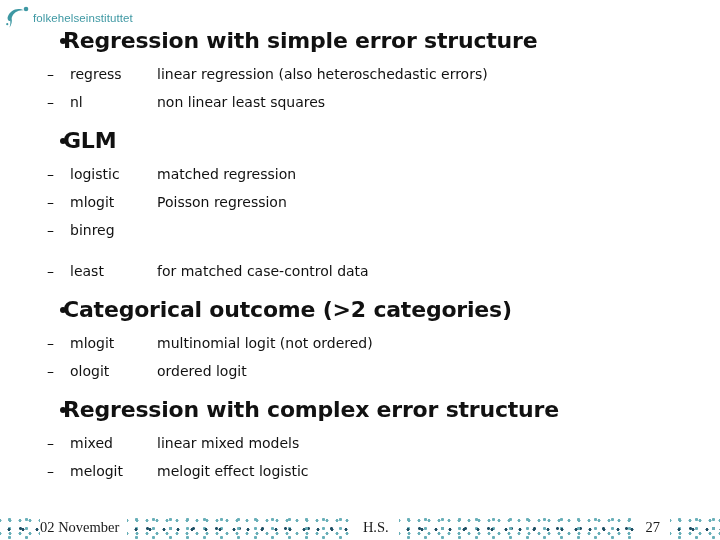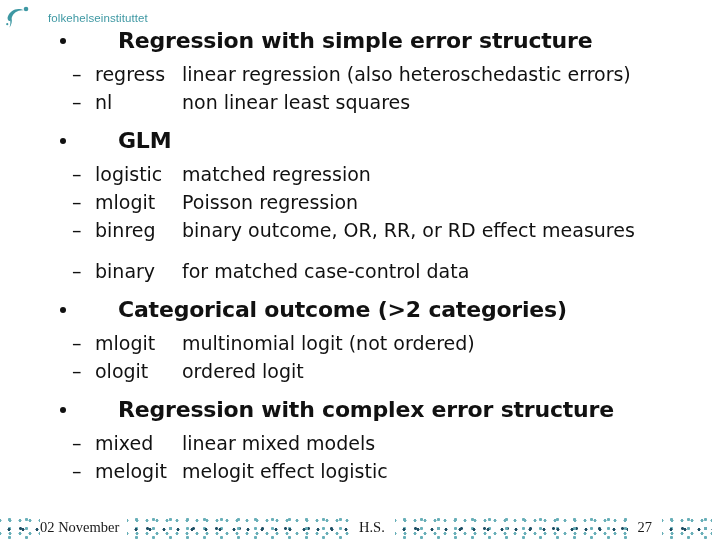--- a/index.html
+++ b/index.html
@@ -15,63 +15,63 @@
     background:#ffffff;
     position:relative;
     overflow:hidden;
     font-family:"DejaVu Sans","Liberation Sans",sans-serif;
     color:var(--text-main);
   }
 
   
   .logo{
     position:absolute;top:5px;left:4px;
-    display:flex;align-items:center;gap:18px;
+    display:flex;align-items:center;gap:3px;
   }
   .logo svg{display:block;}
   .logo-text{
     font-family:"Liberation Sans","DejaVu Sans",sans-serif;
     font-size:11.5px;
     color:var(--brand-teal);
     letter-spacing:0.1px;
   }
 
   
   .content{
     position:absolute;top:29px;left:0;right:0;
   }
   .section{margin-bottom:13px;}
   .sec-title{
     position:relative;
-    padding-left:118px;
+    padding-left:63px;
     font-weight:bold;
     font-size:22px;
     line-height:24px;
     margin-bottom:7px;
     letter-spacing:-0.2px;
   }
   .bullet{
     position:absolute;left:60px;top:9px;
     width:6px;height:6px;border-radius:50%;
     background:var(--text-main);
   }
   .item{
     display:flex;
-    padding-left:72px;
-    font-size:19px;
+    padding-left:47px;
+    font-size:14px;
     line-height:28px;
   }
   .dash{width:23px;flex-shrink:0;}
   .dash::before{content:"\2013";}
   .cmd{width:87px;flex-shrink:0;}
   .desc{flex:1;white-space:nowrap;}
 
   
   .footer{
-    position:absolute;left:0;right:8px;bottom:1px;height:24px;
+    position:absolute;left:0;right:0;bottom:1px;height:24px;
     display:flex;align-items:center;
     font-family:"Liberation Serif","DejaVu Serif",serif;
     font-size:14.5px;
     color:#1a1a1a;
   }
   .dots{
     height:21px;
     align-self:flex-end;
     background-image:
       radial-gradient(circle, var(--dot-navy) 1.3px, transparent 1.8px),
@@ -133,28 +133,27 @@
       <span class="desc">matched regression</span>
     </div>
     <div class="item">
       <span class="dash"></span>
       <span class="cmd">mlogit</span>
       <span class="desc">Poisson regression</span>
     </div>
     <div class="item">
       <span class="dash"></span>
       <span class="cmd">binreg</span>
-      <span class="desc">binary outcome, OR, RR, or RD effect measures</span>
-    </div>
-  </div>
-
-  <div class="section">
-    <div class="item">
-      <span class="dash"></span>
-      <span class="cmd">binary</span>
+    </div>
+  </div>
+
+  <div class="section">
+    <div class="item">
+      <span class="dash"></span>
+      <span class="cmd">least</span>
       <span class="desc">for matched case-control data</span>
     </div>
   </div>
 
   <div class="section">
     <div class="sec-title">
       <span class="bullet"></span>
       <span>Categorical outcome (&gt;2 categories)</span>
     </div>
     <div class="item">

